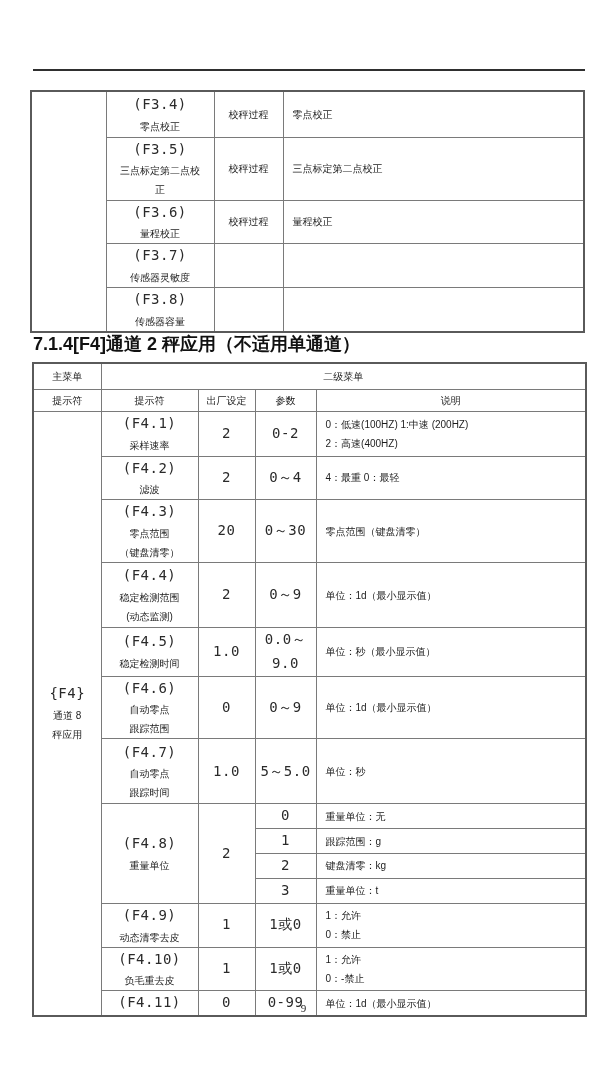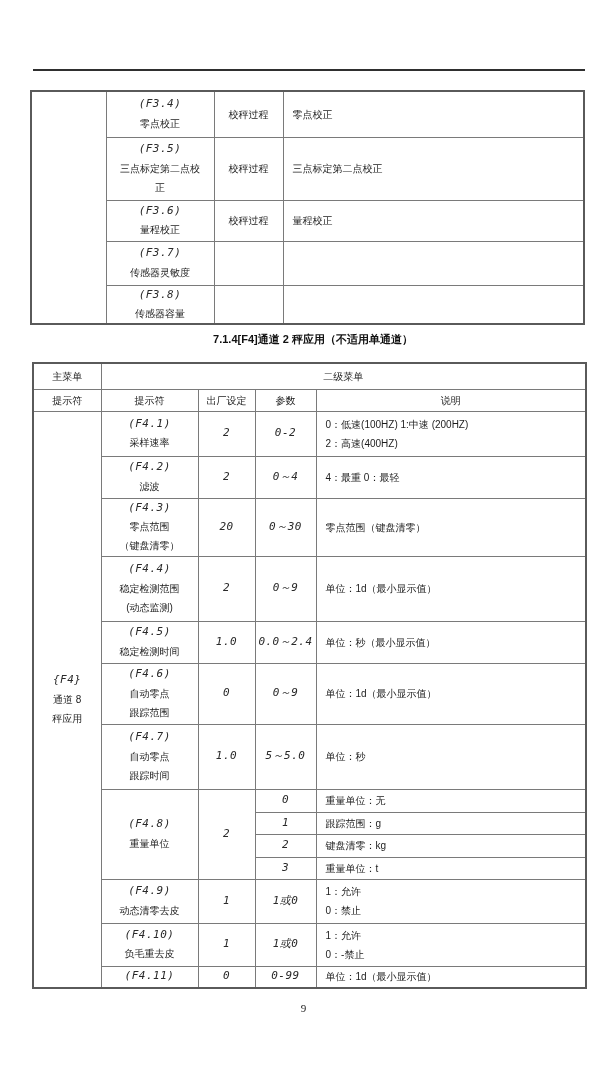--- a/index.html
+++ b/index.html
@@ -17,29 +17,29 @@
   }
   table.tbl td {
     border:1px solid #7a7a7a; padding:0; vertical-align:middle;
     text-align:center; overflow:hidden;
   }
   .cn {
     font-family:Liberation Sans, sans-serif; font-size:10px; color:#1c1c1c;
     white-space:pre-line; line-height:1.9;
   }
   .lcd {
-    font-family:"DejaVu Sans Mono", monospace; font-style:italic;
-    font-size:11px; color:#2a2a2a; letter-spacing:0.5px; line-height:1.7;
+    font-family:"DejaVu Sans Mono", monospace; 
+    font-size:14px; color:#2a2a2a; letter-spacing:0.5px; line-height:1.7;
     white-space:pre-line;
   }
   .desc { text-align:left !important; padding-left:9px !important; padding-right:4px !important; }
   .heading {
     position:absolute; left:33px; top:332px; width:560px;
     font-family:"Liberation Sans", sans-serif; font-weight:bold;
-    font-size:11px; color:#111;text-align:center;
+    font-size:18px; color:#111;
   }
   .page-number {
     position:absolute; left:0; top:1002px; width:607px; text-align:center;
     font-family:"Liberation Serif", serif; font-size:11px; color:#222;
   }
   .top-tbl { left:30px; top:90px; width:553px; }
   .main-tbl { left:32px; top:362px; width:553px;padding-left:27px; }
 </style>
 </head>
 <body>
@@ -166,21 +166,21 @@
       <td class="lcd">2</td>
       <td class="lcd">0～9</td>
       <td class="cn desc">单位：1d（最小显示值）</td>
     </tr>
     <tr style="height:42px">
       <td>
         <div class="lcd">(F4.5)</div>
         <div class="cn">稳定检测时间</div>
       </td>
       <td class="lcd">1.0</td>
-      <td class="lcd">0.0～2.4</td>
+      <td class="lcd">0.0～9.0</td>
       <td class="cn desc">单位：秒（最小显示值）</td>
     </tr>
     <tr style="height:61px">
       <td>
         <div class="lcd">(F4.6)</div>
         <div class="cn">自动零点
 跟踪范围</div>
       </td>
       <td class="lcd">0</td>
       <td class="lcd">0～9</td>

